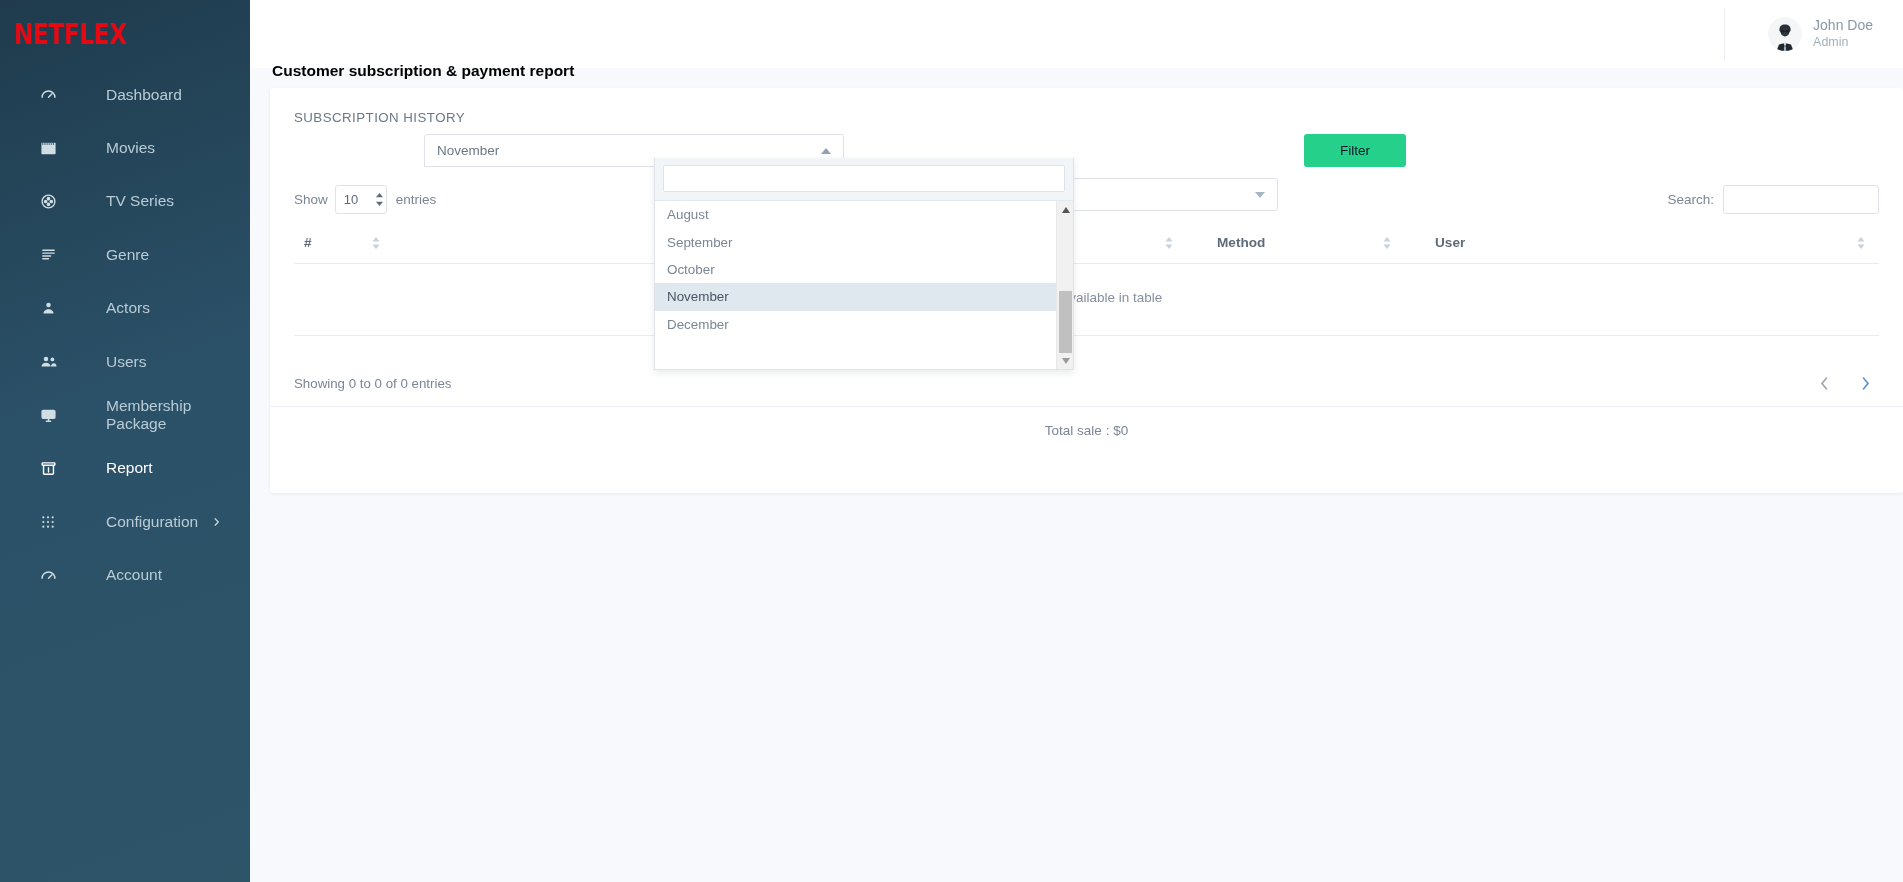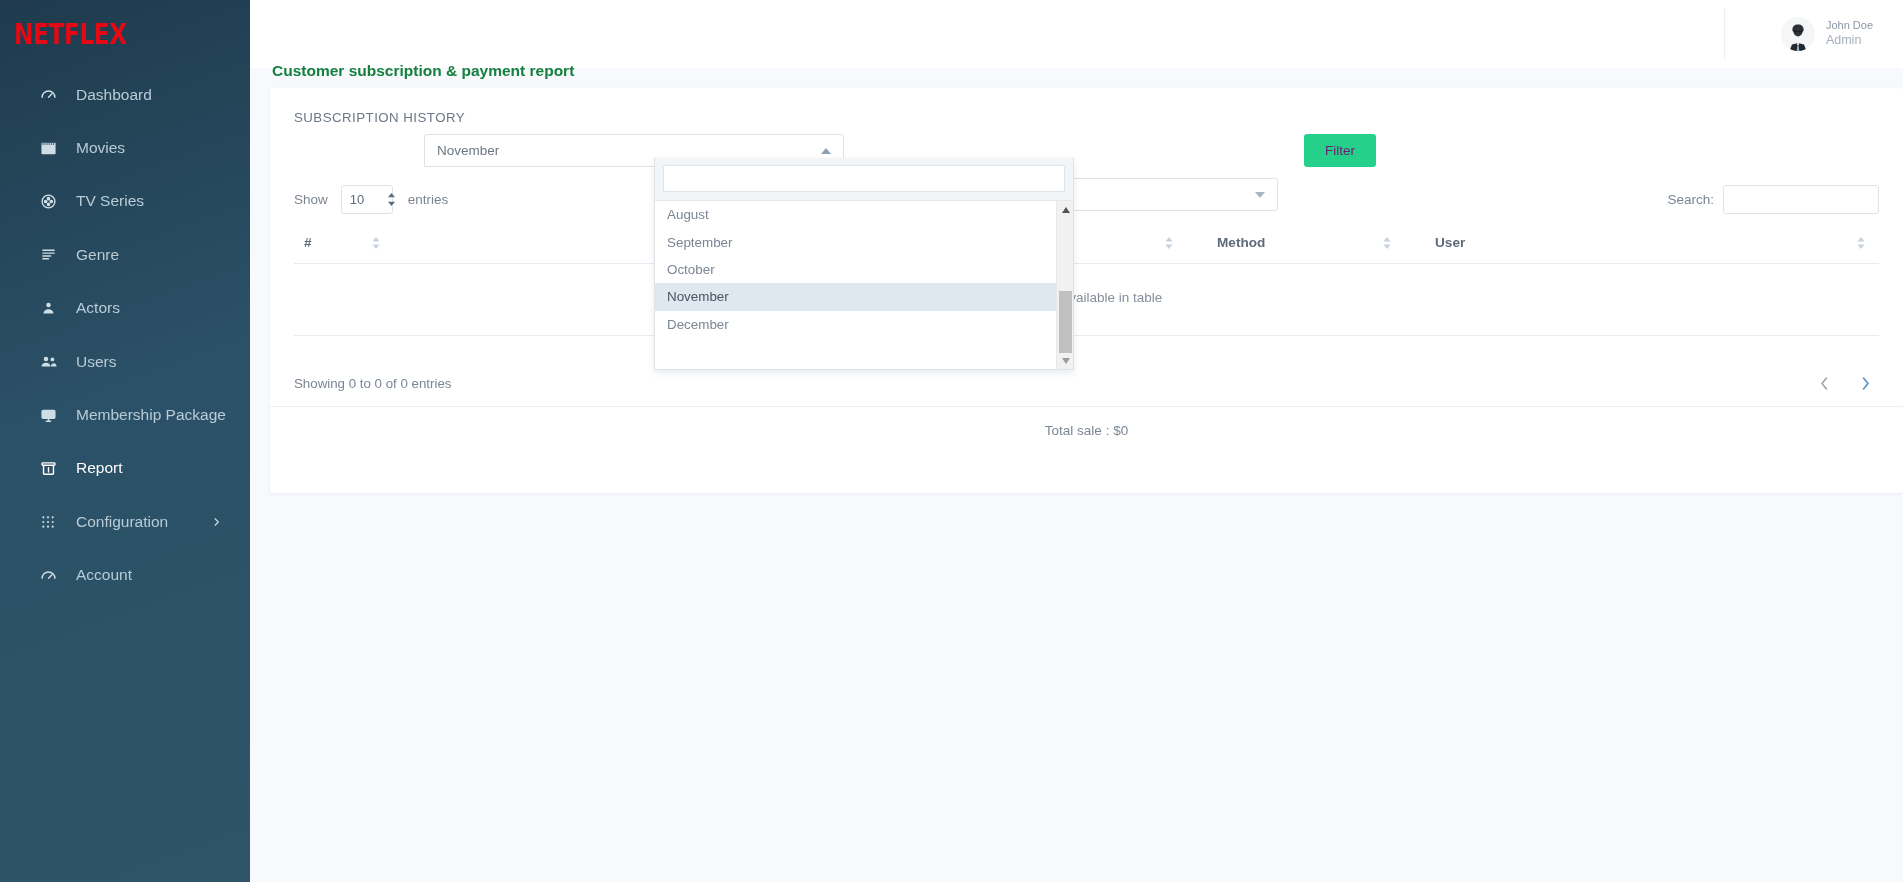--- a/index.html
+++ b/index.html
@@ -37,20 +37,21 @@
   }
   .nav-list { margin: 0; padding: 0; list-style: none; }
   .nav-item {
     display: flex; align-items: center;
     height: 53.4px;
     padding-left: 40px;
     color: #b9ccd6;
     font-size: 15.5px;
     cursor: pointer;
     position: relative;
+    gap: 30px;
   }
   .nav-item.active { color: #ffffff; }
   .nav-ico {
     width: 28px; flex: 0 0 28px;
     display: flex; align-items: center; justify-content: flex-start;
     margin-right: 8px;
     color: #cfdde4;
   }
   .nav-item.active .nav-ico { color: #ffffff; }
   .nav-ico svg { display: block; }
@@ -86,26 +87,26 @@
   #avatar {
     width: 34px; height: 34px; border-radius: 50%;
     background: #f4f6f8;
     margin-right: 11px;
     overflow: hidden;
     flex: 0 0 34px;
     position: relative;
   }
   #avatar svg { display: block; }
   .user-meta { line-height: 1.25; }
-  .user-name { font-size: 11px; color: #8a97a5; }
+  .user-name { font-size: 14px; color: #8a97a5; }
   .user-role { font-size: 12.5px; color: #a4b0bc; }
 
   #page-title {
     position: absolute; left: 22px; top: 62px;
-    font-size: 15.5px; font-weight: bold; color: #15803d;
+    font-size: 15.5px; font-weight: bold; color: #000000;
   }
 
   
   #card {
     position: absolute; left: 20px; top: 88px;
     width: 1633px; height: 405px;
     background: #ffffff;
     border-radius: 3px;
     box-shadow: 0 1px 3px rgba(30,50,70,.07);
   }
@@ -132,37 +133,37 @@
   }
   #month-select { left: 130px; width: 420px; border-radius: 3px 3px 0 0; }
   #year-select  { left: 564px; width: 420px; margin-top: 44px; }
   .sel-arrow {
     position: absolute; right: 11px; top: 50%;
     transform: translateY(-50%);
     display: flex;
   }
   #filter-btn {
     position: absolute; left: 1010px; top: 0;
-    height: 33px; padding: 0 21px;
+    height: 33px; padding: 0 36px;
     background: #24d08a;
     border: none; border-radius: 3px;
-    color: #701a75; font-size: 13.5px;
+    color: #0f172a; font-size: 13.5px;
     font-family: "Liberation Sans", sans-serif;
     display: flex; align-items: center; justify-content: center;
     cursor: pointer;
   }
 
   
   #length-wrap {
     position: absolute; left: 24px; top: 97px;
     display: flex; align-items: center;
     font-size: 13.5px; color: #7b8694;
   }
   #length-select {
-    margin: 0 13px;
+    margin: 0 7px;
     height: 29px; width: 52px;
     border: 1px solid #dfe3e8; border-radius: 3px;
     background: #fff;
     font-size: 13px; color: #5f6b7a;
     font-family: "Liberation Sans", sans-serif;
     padding-left: 8px;
     -webkit-appearance: none; appearance: none;
     cursor: pointer;
   }
   #length-stepper {

